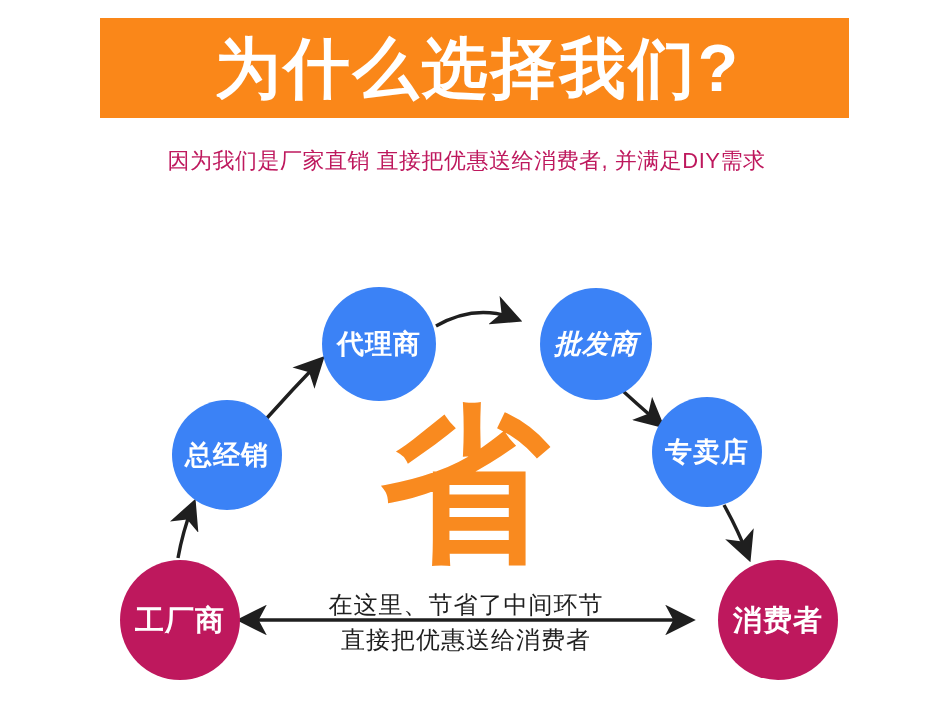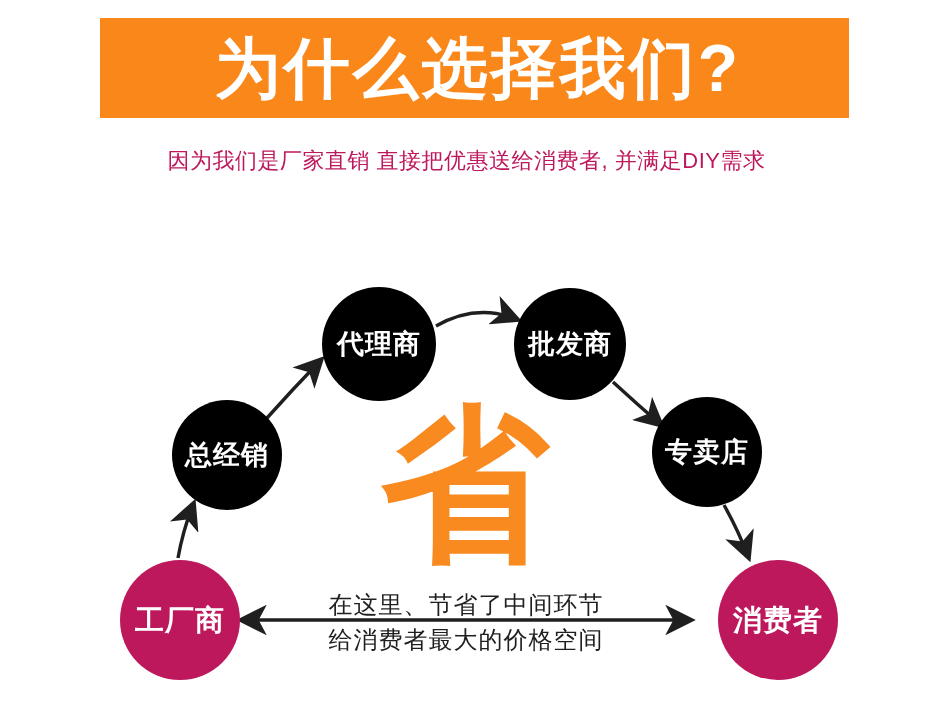--- a/index.html
+++ b/index.html
@@ -76,37 +76,37 @@
     position: absolute;
     border-radius: 50%;
     display: flex;
     align-items: center;
     justify-content: center;
     color: #ffffff;
     font-weight: bold;
     white-space: nowrap;
     box-sizing: border-box;
   }
-  .node.orange { background: #000000; }
+  .node.orange { background: #3b82f6; }
   .node.dark   { background: #be185d; }
 
   .node-label {
     font-size: 27px;
     line-height: 1;
     letter-spacing: 1px;
     color: #ffffff;
     font-weight: bold;
   }
   .node.dark .node-label { font-size: 29px; }
 
   
   #node-factory   { left: 120px; top: 560px; width: 120px; height: 120px; }
   #node-master    { left: 172px; top: 400px; width: 110px; height: 110px; }
   #node-agent     { left: 322px; top: 287px; width: 114px; height: 114px; }
-  #node-wholesale { left: 514px; top: 288px; width: 112px; height: 112px; }
+  #node-wholesale { left: 540px; top: 288px; width: 112px; height: 112px; font-style: italic; }
   #node-store     { left: 652px; top: 397px; width: 110px; height: 110px; }
   #node-consumer  { left: 718px; top: 560px; width: 120px; height: 120px; }
 
   
   .center-glyph {
     position: absolute;
     left: 370px;
     top: 390px;
     width: 190px;
     height: 190px;
@@ -190,16 +190,16 @@
 
     <div id="node-store" class="node orange">
       <span class="node-label">专卖店</span>
     </div>
 
     <div id="node-consumer" class="node dark">
       <span class="node-label">消费者</span>
     </div>
 
     <div id="caption-top" class="caption">在这里、节省了中间环节</div>
-    <div id="caption-bottom" class="caption">给消费者最大的价格空间</div>
+    <div id="caption-bottom" class="caption">直接把优惠送给消费者</div>
 
   </div>
 </div>
 
 </body></html>

